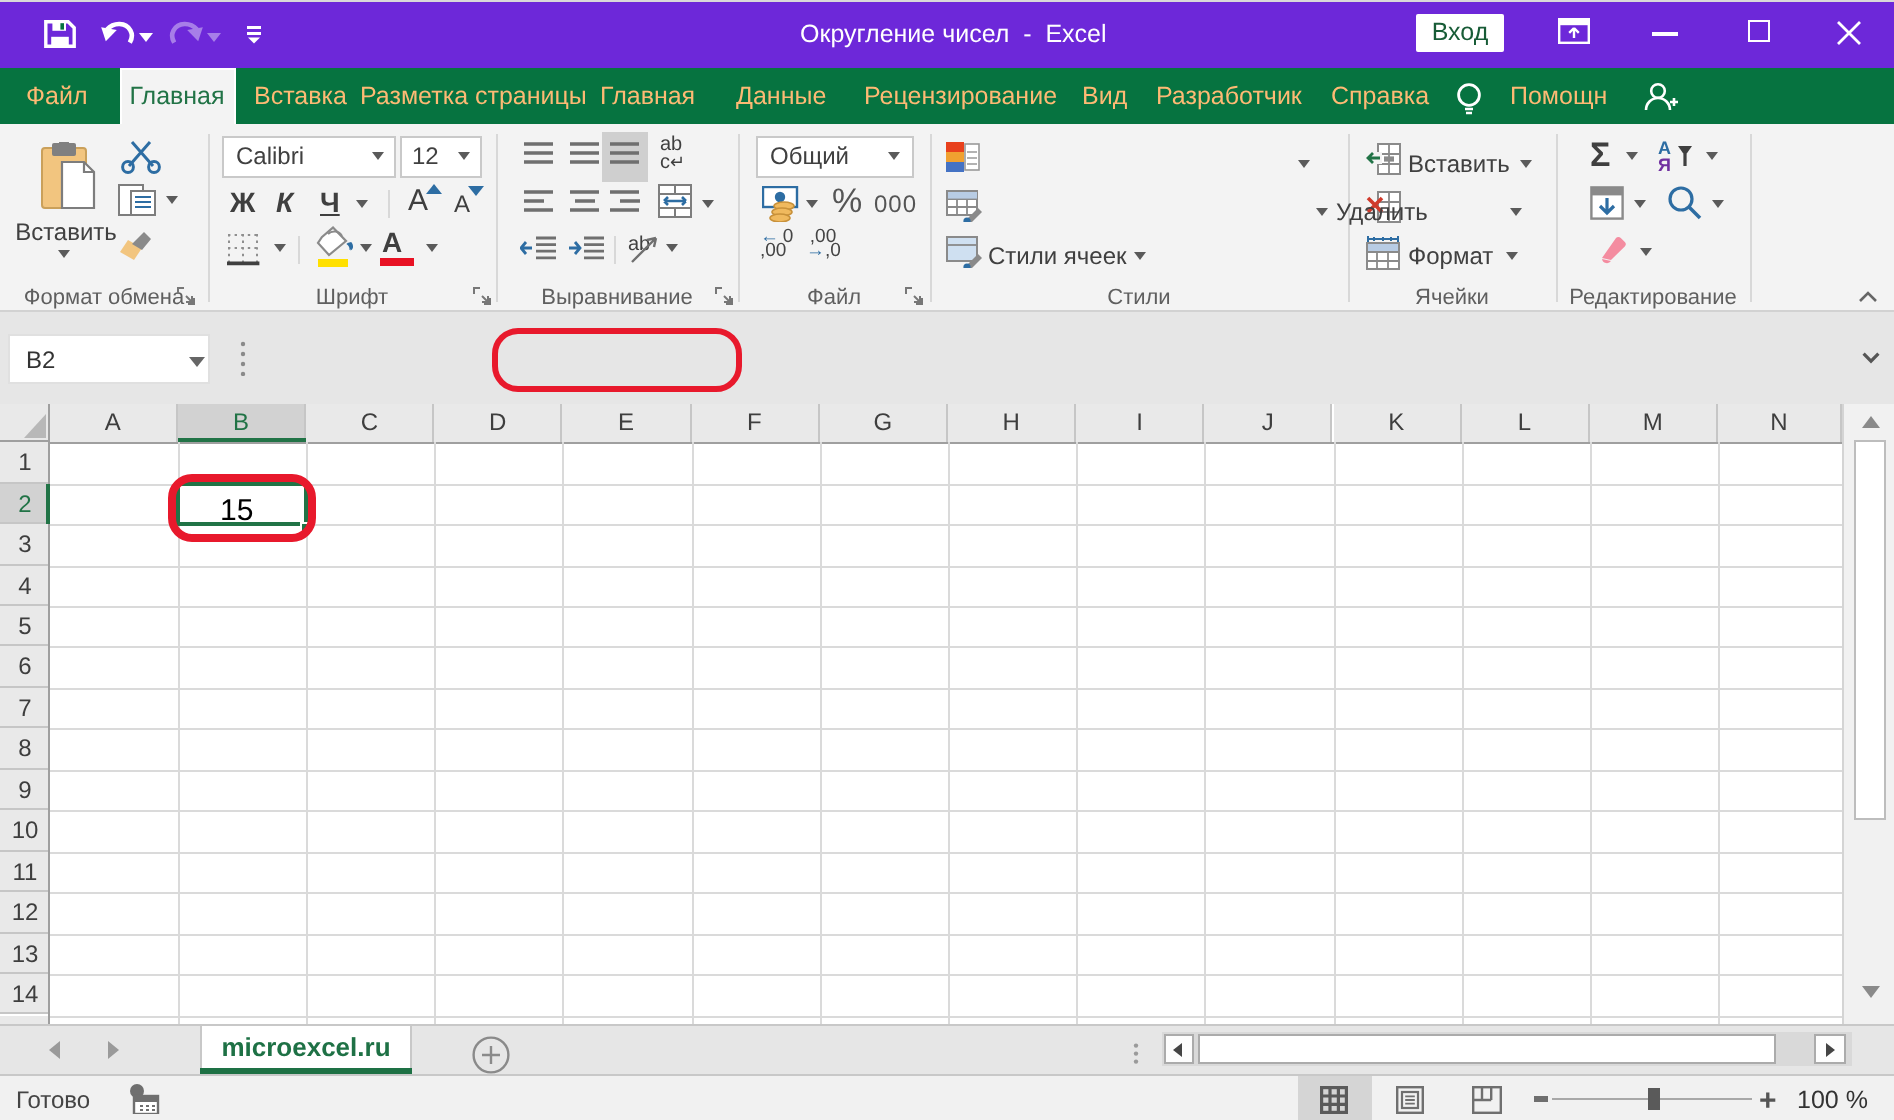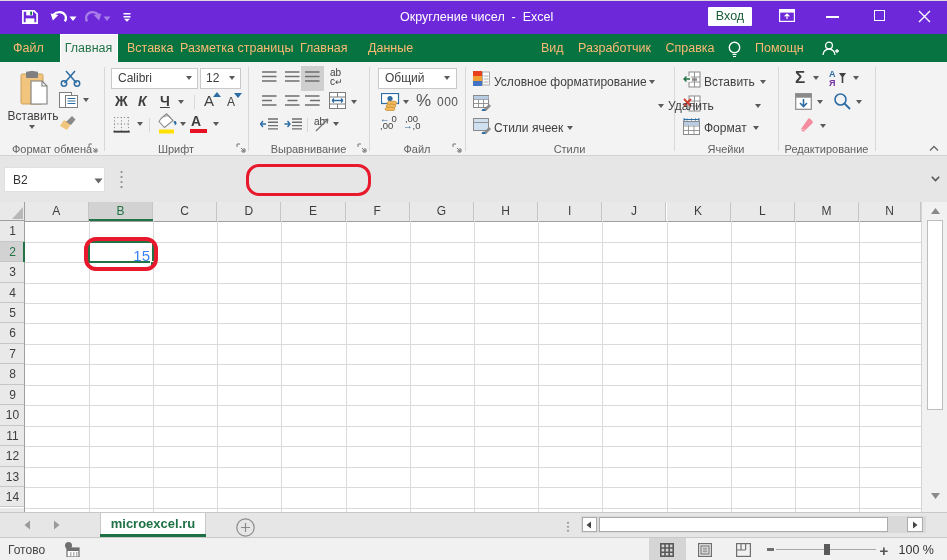--- a/index.html
+++ b/index.html
@@ -76,20 +76,21 @@
     <svg class="abs" style="left:918px;top:10px" width="13" height="13" viewBox="0 0 13 13">
       <path d="M1 1 L12 12 M12 1 L1 12" stroke="#fff" stroke-width="1.4"></path>
     </svg>
   </div>
   <div id="menubar">
     <div class="mtab" style="left:13px;">Файл</div>
     <div class="mtab" style="left:127px;">Вставка</div>
     <div class="mtab" style="left:180px;">Разметка страницы</div>
     <div class="mtab" style="left:300px;">Главная</div>
     <div class="mtab" style="left:368px;">Данные</div>
+    <div class="mtab" style="left:432px;">Рецензирование</div>
     <div class="mtab" style="left:541px;">Вид</div>
     <div class="mtab" style="left:578px;">Разработчик</div>
     <div class="mtab" style="left:665.5px;">Справка</div>
     <svg class="abs" style="left:727px;top:6.5px" width="15" height="18" viewBox="0 0 15 18">
       <circle cx="7.5" cy="6.5" r="5.2" fill="none" stroke="#fff" stroke-width="1.4"></circle>
       <path d="M5.5 13.5 h4 M6 15.5 h3" stroke="#fff" stroke-width="1.2" fill="none"></path>
     </svg>
     <div class="mtab" style="left:755px;">Помощн</div>
     <svg class="abs" style="left:822px;top:7px" width="17" height="15" viewBox="0 0 17 15">
       <circle cx="7" cy="4.5" r="3.4" fill="none" stroke="#fff" stroke-width="1.3"></circle>
@@ -258,21 +259,20 @@
     <div class="abs" style="left:403px;top:53px;font-size:9.5px;color:#444;line-height:7px"> ,00<br><span style="color:#2d6da3">→</span>,0</div>
 
     <svg class="abs" style="left:473px;top:9px" width="17" height="16" viewBox="0 0 17 16">
       <rect x="0" y="0" width="9" height="5" fill="#e8401c"></rect>
       <rect x="0" y="5" width="9" height="5" fill="#f0a030"></rect>
       <rect x="0" y="10" width="9" height="5" fill="#4472c4"></rect>
       <rect x="9.5" y="1" width="7" height="13" fill="#fff" stroke="#999" stroke-width="0.8"></rect>
       <path d="M10.5 5 h5 M10.5 8 h5 M10.5 11 h5" stroke="#999" stroke-width="0.8"></path>
       <path d="M11 9.5 h5 M11 6.5 h5 M13.5 4.5 l-2.5 6.5" stroke="#444" stroke-width="0" fill="none"></path>
     </svg>
-    <div class="abs rtxt" style="left:494px;top:13px">Условное форматирование</div>
     <div class="darr" style="left:649px;top:18px"></div>
     <svg class="abs" style="left:473px;top:33px" width="18" height="16" viewBox="0 0 18 16">
       <rect x="0.5" y="0.5" width="15" height="12" fill="#fff" stroke="#8a8a8a"></rect>
       <path d="M0.5 4.5 h15 M0.5 8.5 h15 M5.5 0.5 v12 M10.5 0.5 v12" stroke="#8a8a8a" stroke-width="0.9"></path>
       <rect x="1" y="1" width="14.5" height="3.3" fill="#b8cce4"></rect>
       <path d="M10 15 L16 9 l2 2 L12 17 z" fill="#8a8a8a"></path>
       <circle cx="10.5" cy="15.5" r="1.8" fill="#2d6da3"></circle>
     </svg>
     <div class="darr" style="left:658px;top:42px"></div>
     <svg class="abs" style="left:473px;top:56px" width="18" height="16" viewBox="0 0 18 16">
@@ -422,21 +422,21 @@
       <div class="abs" style="left:25px;top:182.80px;width:896px;height:1px;background:#dadada"></div>
       <div class="abs" style="left:25px;top:203.25px;width:896px;height:1px;background:#dadada"></div>
       <div class="abs" style="left:25px;top:223.70px;width:896px;height:1px;background:#dadada"></div>
       <div class="abs" style="left:25px;top:244.15px;width:896px;height:1px;background:#dadada"></div>
       <div class="abs" style="left:25px;top:264.60px;width:896px;height:1px;background:#dadada"></div>
       <div class="abs" style="left:25px;top:285.05px;width:896px;height:1px;background:#dadada"></div>
       <div class="abs" style="left:25px;top:305.50px;width:896px;height:1px;background:#dadada"></div>
     </div>
 
     <div class="abs" style="left:87.8px;top:38.7px;width:66.4px;height:22.6px;border:2px solid #217346;background:#fff"></div>
-    <div class="abs" style="left:110px;top:44.5px;width:40px;height:15px;font-size:15px;color:#3b82f6;text-align:right">15</div>
+    <div class="abs" style="left:110px;top:44.5px;width:40px;height:15px;font-size:15px;color:#000000;">15</div>
     <div class="abs" style="left:149.8px;top:59px;width:6.5px;height:6.5px;background:#217346;border:1px solid #fff"></div>
     <div class="abs" style="left:83.5px;top:35px;width:74px;height:33.5px;border:4.2px solid #e8192c;border-radius:12px"></div>
 
     <div class="abs" style="left:921px;top:0;width:26px;height:310px;background:#f1f1f1;border-left:1px solid #d4d4d4">
       <svg class="abs" style="left:9px;top:6px" width="9" height="6" viewBox="0 0 9 6">
           <polygon points="4.5,0 9,6 0,6" fill="#8a8a8a"></polygon>
         </svg>
       <div class="abs" style="left:5px;top:18px;width:16px;height:190px;background:#fff;border:1px solid #bdbdbd"></div>
       <svg class="abs" style="left:9px;top:291px" width="9" height="6" viewBox="0 0 9 6">
           <polygon points="0,0 9,0 4.5,6" fill="#8a8a8a"></polygon>

